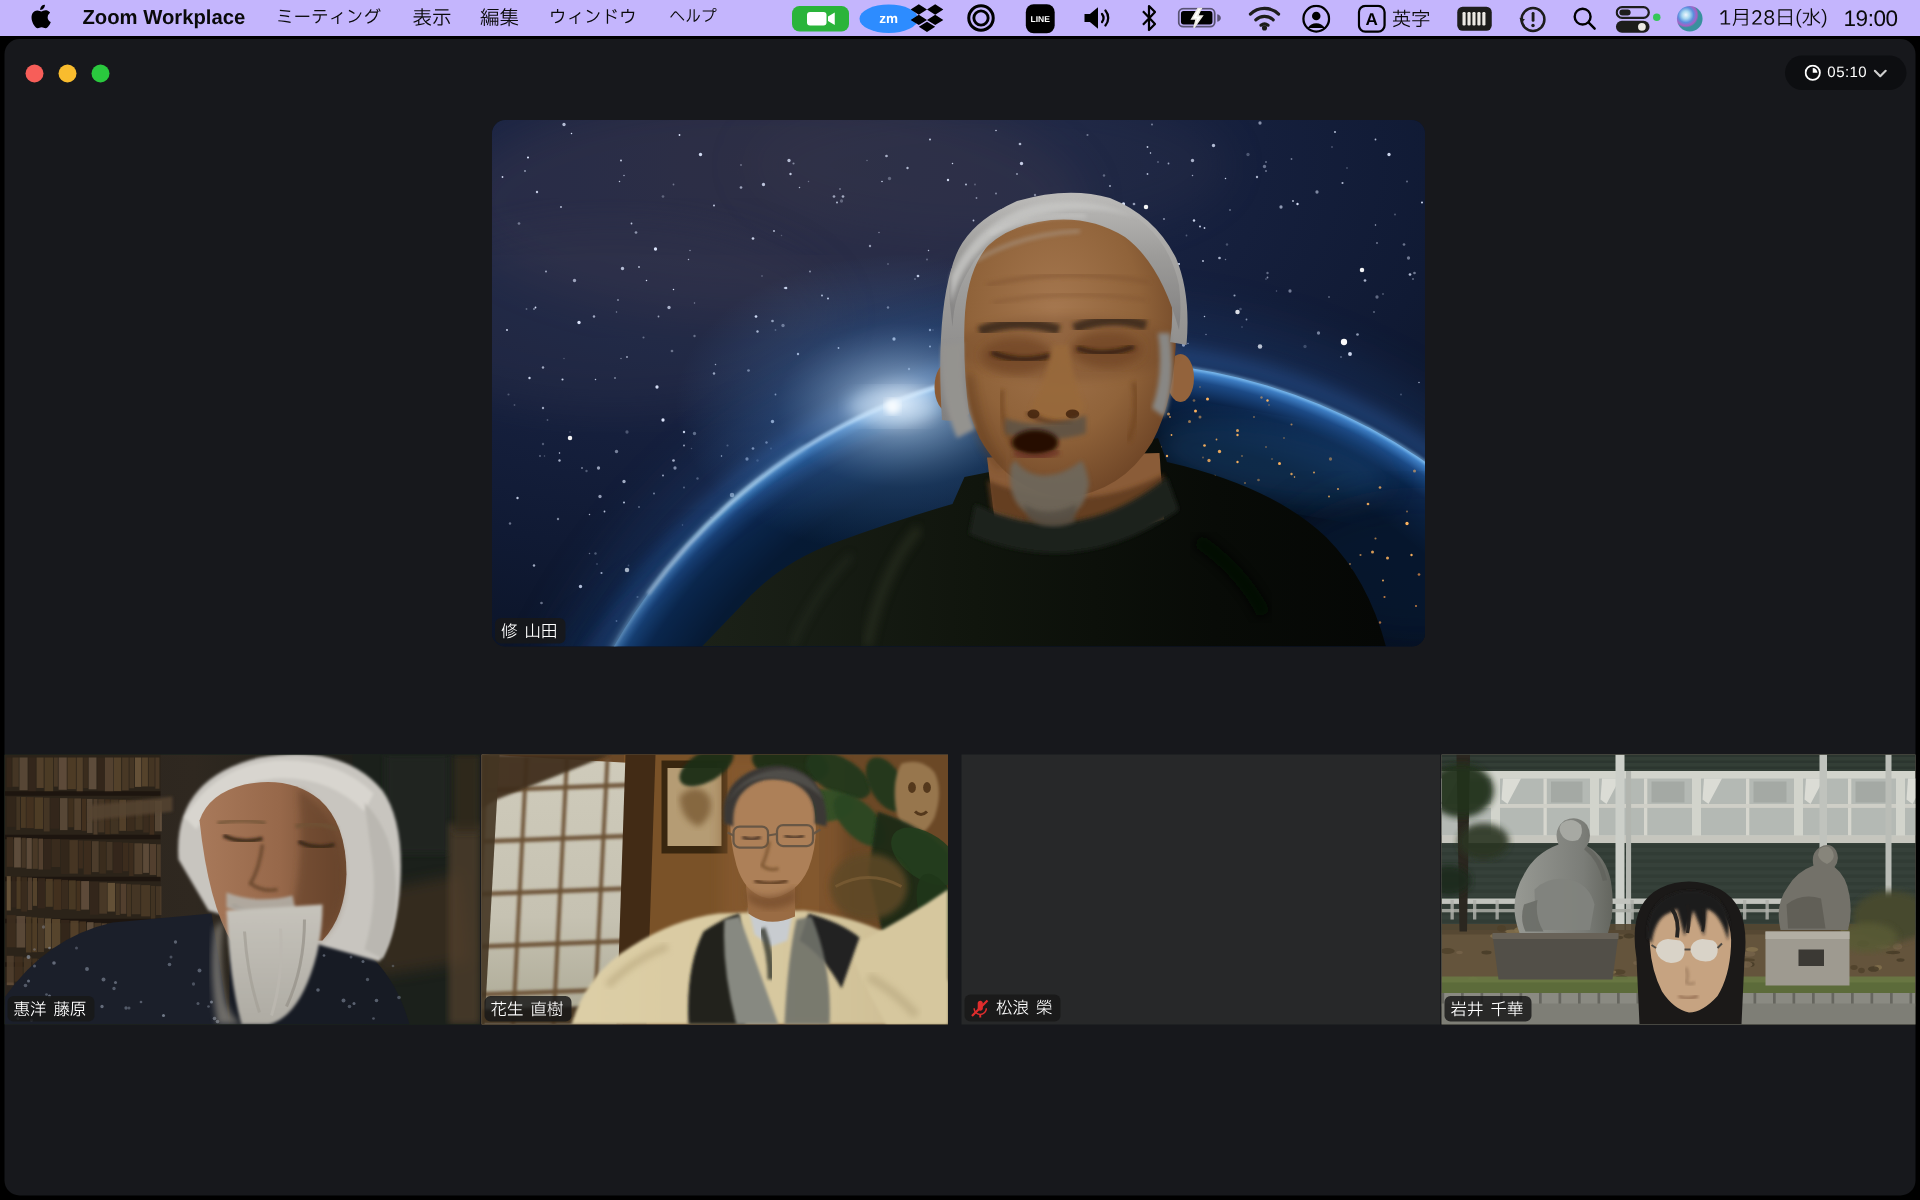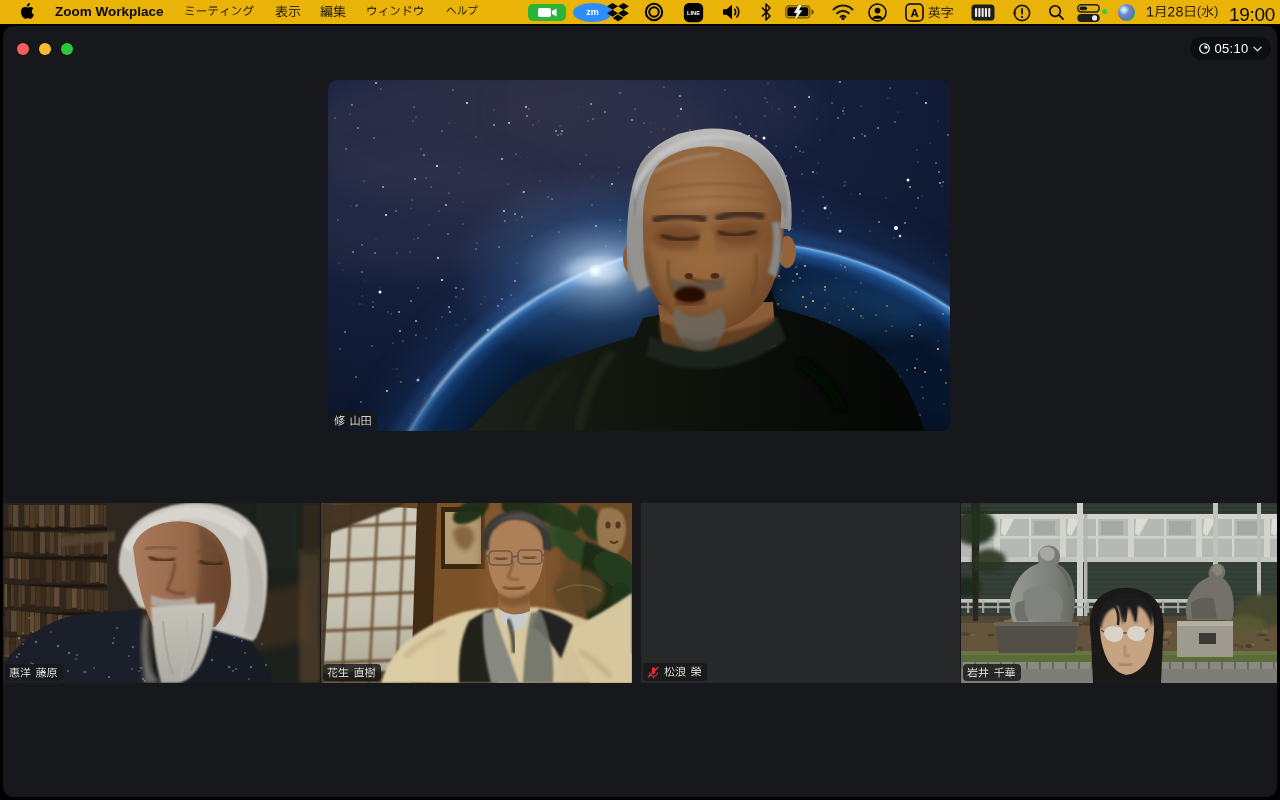--- a/index.html
+++ b/index.html
@@ -1,29 +1,29 @@
 <!DOCTYPE html>
 <html><head>
 <meta charset="utf-8">
 <style>
   * { margin:0; padding:0; box-sizing:border-box; }
   html,body { width:1280px; height:800px; background:#000; overflow:hidden;
     font-family:"Liberation Sans", sans-serif; }
   #menubar { position:absolute; left:0; top:0; width:1280px; height:24px;
-    background:#eab308; color:#111; display:flex; align-items:center; }
+    background:#c4b5fd; color:#111; display:flex; align-items:center; }
   .mb-item { font-size:12.5px; color:#0a0a0a; letter-spacing:-0.3px; }
   #window { position:absolute; left:3px; top:26px; width:1274px; height:771px;
     background:#17181c; border-radius:10px; }
   .tile { position:absolute; top:503px; height:180px; overflow:hidden; }
   .vlabel { position:absolute; left:1.5px; bottom:2px; background:rgba(24,24,24,0.84);
     color:#fff; font-size:11.5px; line-height:14px; padding:2.5px 4.5px; border-radius:4px;
     white-space:nowrap; display:flex; align-items:center; gap:4px;}
   #timer { position:absolute; right:6px; top:11px; width:81px; height:23px;
     background:#0d0e11; border-radius:11.5px; color:#fff; display:flex;
-    align-items:center; justify-content:center; gap:4px; font-size:13px; }
+    align-items:center; justify-content:center; gap:4px; font-size:10px; }
 </style>
 </head>
 <body>
   <div id="menubar">
     <svg width="17" height="20" viewBox="0 0 17 20" style="position:absolute;left:20px;top:3px;">
       <path fill="#000" d="M11.4 3.1c.7-.85 1.2-2 1.05-3.1-1 .06-2.2.68-2.9 1.5-.63.73-1.2 1.93-1.05 3.05 1.12.1 2.2-.6 2.9-1.45zM14.7 10.6c.03-2.5 2.05-3.7 2.14-3.76-1.16-1.7-2.97-1.94-3.62-1.97-1.54-.16-3 .9-3.78.9-.78 0-1.98-.88-3.26-.86-1.68.03-3.22.98-4.08 2.48-1.74 3.02-.44 7.5 1.25 9.95.83 1.2 1.82 2.55 3.12 2.5 1.25-.05 1.72-.8 3.23-.8 1.5 0 1.93.8 3.25.78 1.35-.03 2.2-1.22 3.02-2.43.95-1.4 1.34-2.75 1.36-2.82-.03-.01-2.6-1-2.63-3.97z" transform="scale(0.8)"></path>
     </svg>
     <div class="mb-item" style="position:absolute;left:55px;top:4px;font-weight:700;font-size:13.5px;letter-spacing:0;">Zoom Workplace</div>
     <div style="position:absolute;left:184px;top:5px;">
       <svg width="70" height="13" viewBox="0 0 70 13" style="display:block;overflow:visible;">
@@ -200,21 +200,21 @@
           <path d="M191 802H840V17Q840 -18 824 -34Q807 -51 773 -51H546L530 11H775V245H242Q229 152 200 76Q172 0 121 -73L66 -33Q117 35 144 108Q170 182 180 274Q191 365 191 500ZM775 552V743H256V552ZM775 303V494H256Q256 383 249 303Z" transform="translate(8.2 0) scale(0.01300 -0.01300)" fill="#0a0a0a"></path>
           <path d="M80 0V86L322 311Q442 424 442 518V532Q442 596 406 634Q371 671 303 671Q183 671 148 545L73 574Q98 649 154 698Q211 746 308 746Q377 746 428 719Q478 692 504 644Q531 596 531 533Q531 455 491 392Q451 330 373 258L171 74H559V0Z" transform="translate(21.2 0) scale(0.01300 -0.01300)" fill="#0a0a0a"></path>
           <path d="M62 199Q62 271 102 316Q141 362 210 381V389Q151 408 118 454Q84 499 84 562Q84 646 146 696Q207 746 315 746Q423 746 484 696Q546 646 546 562Q546 499 512 454Q479 408 420 389V381Q489 362 528 316Q568 271 568 199Q568 138 539 90Q510 42 453 14Q396 -13 315 -13Q234 -13 177 14Q120 42 91 90Q62 138 62 199ZM459 538V554Q459 612 422 642Q384 673 315 673Q246 673 208 642Q171 612 171 554V538Q171 481 208 450Q246 420 315 420Q384 420 422 450Q459 481 459 538ZM479 194V216Q479 279 436 314Q392 350 315 350Q238 350 194 314Q151 279 151 216V194Q151 130 194 95Q238 60 315 60Q392 60 436 95Q479 130 479 194Z" transform="translate(29.4 0) scale(0.01300 -0.01300)" fill="#0a0a0a"></path>
           <path d="M152 -64V782H848V-64H782V14H219V-64ZM782 433V721H219V433ZM219 373V76H782V373Z" transform="translate(37.6 0) scale(0.01300 -0.01300)" fill="#0a0a0a"></path>
           <path d="M277 799H353Q298 751 254 680Q211 608 186 528Q162 447 162 373V282Q162 208 186 128Q211 47 254 -24Q298 -96 353 -144H277Q224 -99 181 -27Q138 45 112 136Q87 228 87 327Q87 426 112 518Q138 610 181 682Q224 754 277 799Z" transform="translate(50.6 0) scale(0.01300 -0.01300)" fill="#0a0a0a"></path>
           <path d="M959 99 920 42Q798 123 722 188Q646 254 599 330Q552 406 538 502H531V31Q531 -10 513 -28Q495 -45 453 -45H296L277 18H465V834H531V734Q531 560 606 428Q675 478 740 544Q805 611 859 684L912 641Q860 570 788 499Q717 428 642 372Q694 300 772 234Q850 168 959 99ZM384 612V560Q365 406 296 282Q228 157 86 42L39 93Q170 195 234 305Q298 415 317 551H63V612Z" transform="translate(55.1 0) scale(0.01300 -0.01300)" fill="#0a0a0a"></path>
           <path d="M75 -144H-1Q54 -96 98 -24Q141 47 166 128Q190 208 190 282V373Q190 447 166 528Q141 608 98 680Q54 751 -1 799H75Q128 754 171 682Q214 610 240 518Q265 426 265 327Q265 228 240 136Q214 45 171 -27Q128 -99 75 -144Z" transform="translate(68.1 0) scale(0.01300 -0.01300)" fill="#0a0a0a"></path>
         </g>
       </svg>
     </div>
-    <div class="mb-item" style="position:absolute;left:1229px;top:4px;font-size:19px;">19:00</div>
+    <div class="mb-item" style="position:absolute;left:1229px;top:4px;font-size:15px;">19:00</div>
   </div>
   <div id="window">
     <div style="position:absolute;left:14px;top:17px;width:12px;height:12px;border-radius:50%;background:#f75e59;"></div>
     <div style="position:absolute;left:36px;top:17px;width:12px;height:12px;border-radius:50%;background:#f9bc2e;"></div>
     <div style="position:absolute;left:58px;top:17px;width:12px;height:12px;border-radius:50%;background:#2ac83e;"></div>
     <div id="timer">
       <svg width="11" height="11" viewBox="0 0 12 12">
         <circle cx="6" cy="6" r="5.2" fill="none" stroke="#fff" stroke-width="1.3"></circle>
         <path d="M6 6L6 2.6A3.4 3.4 0 019.4 6z" fill="#fff"></path>
       </svg>

